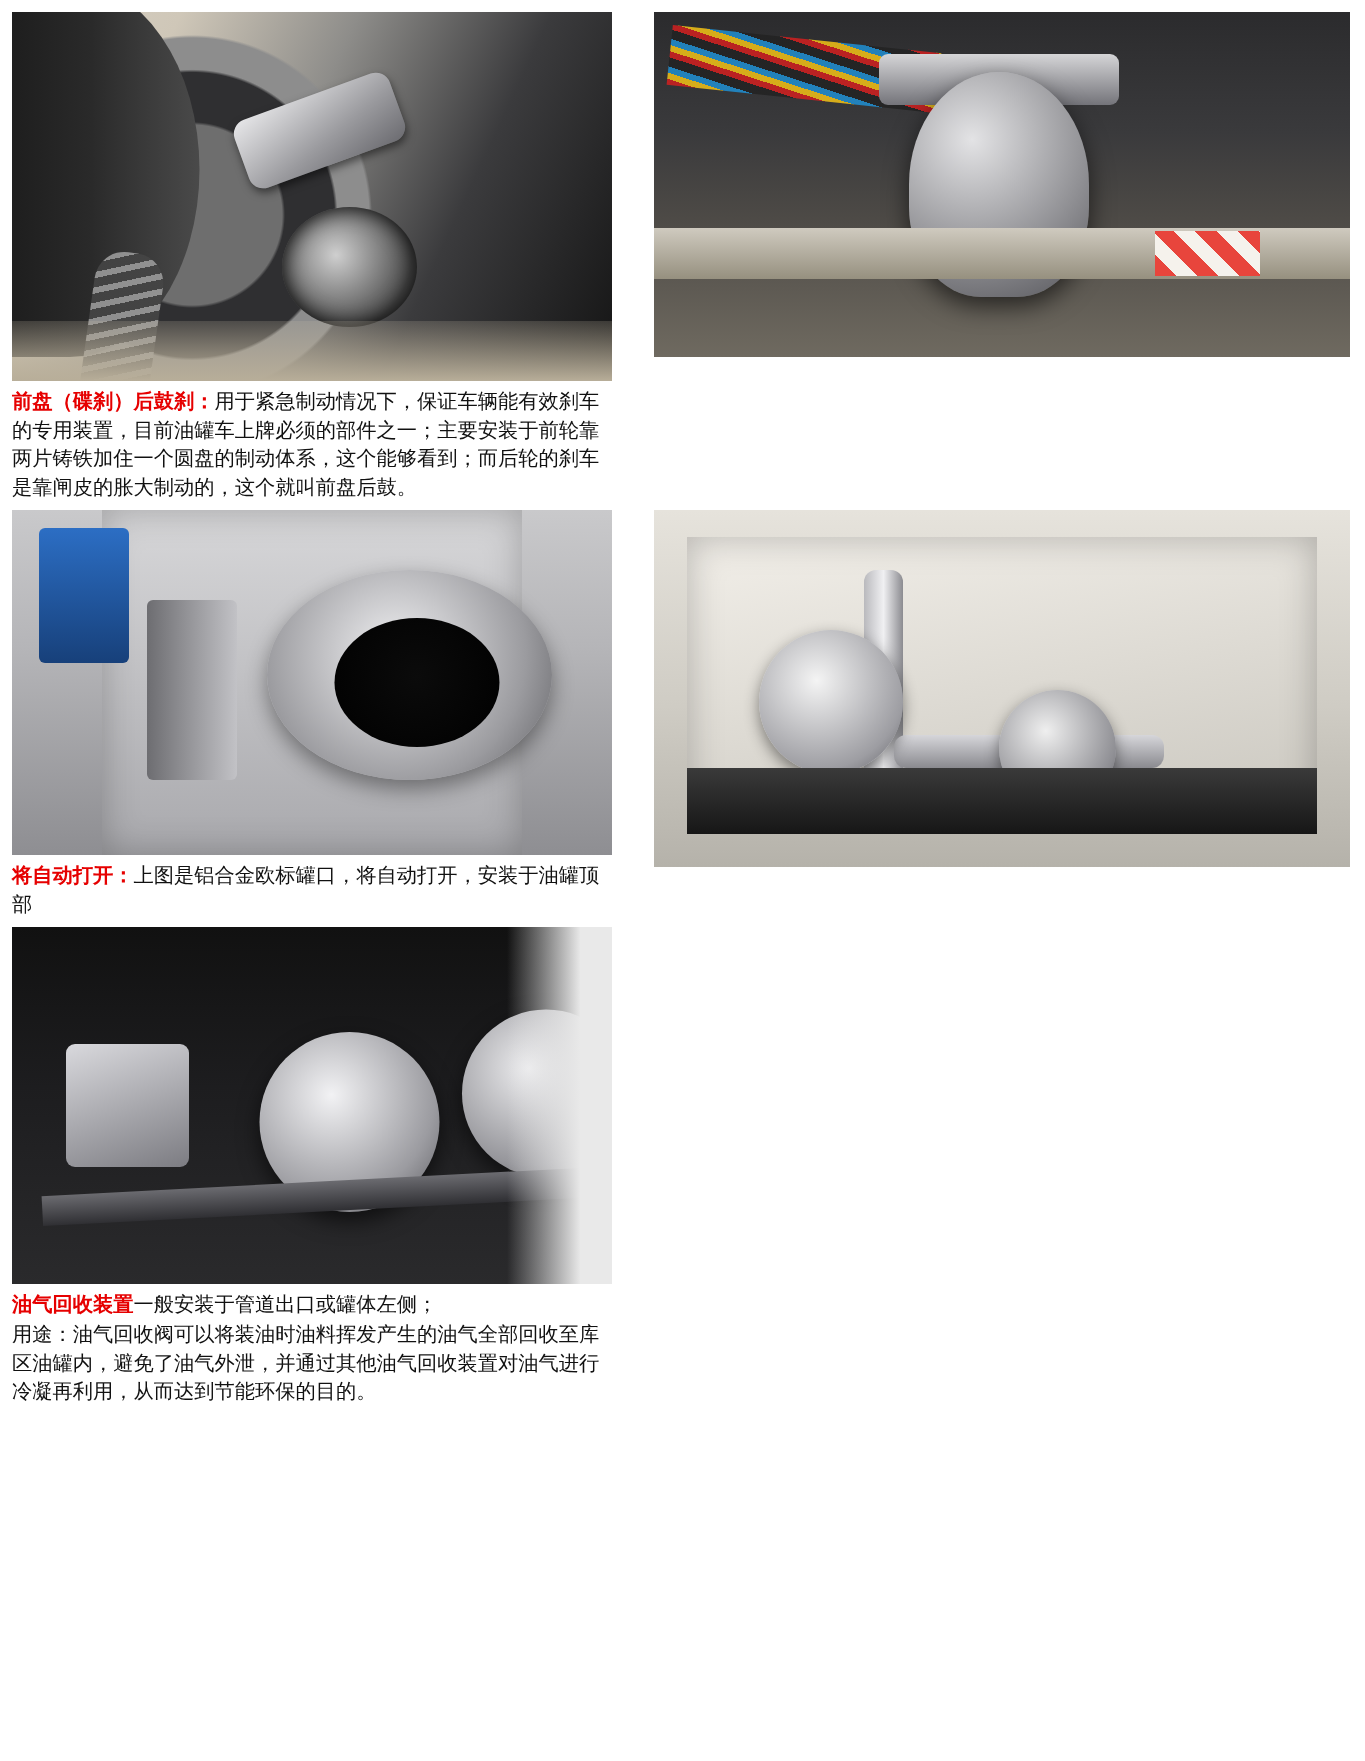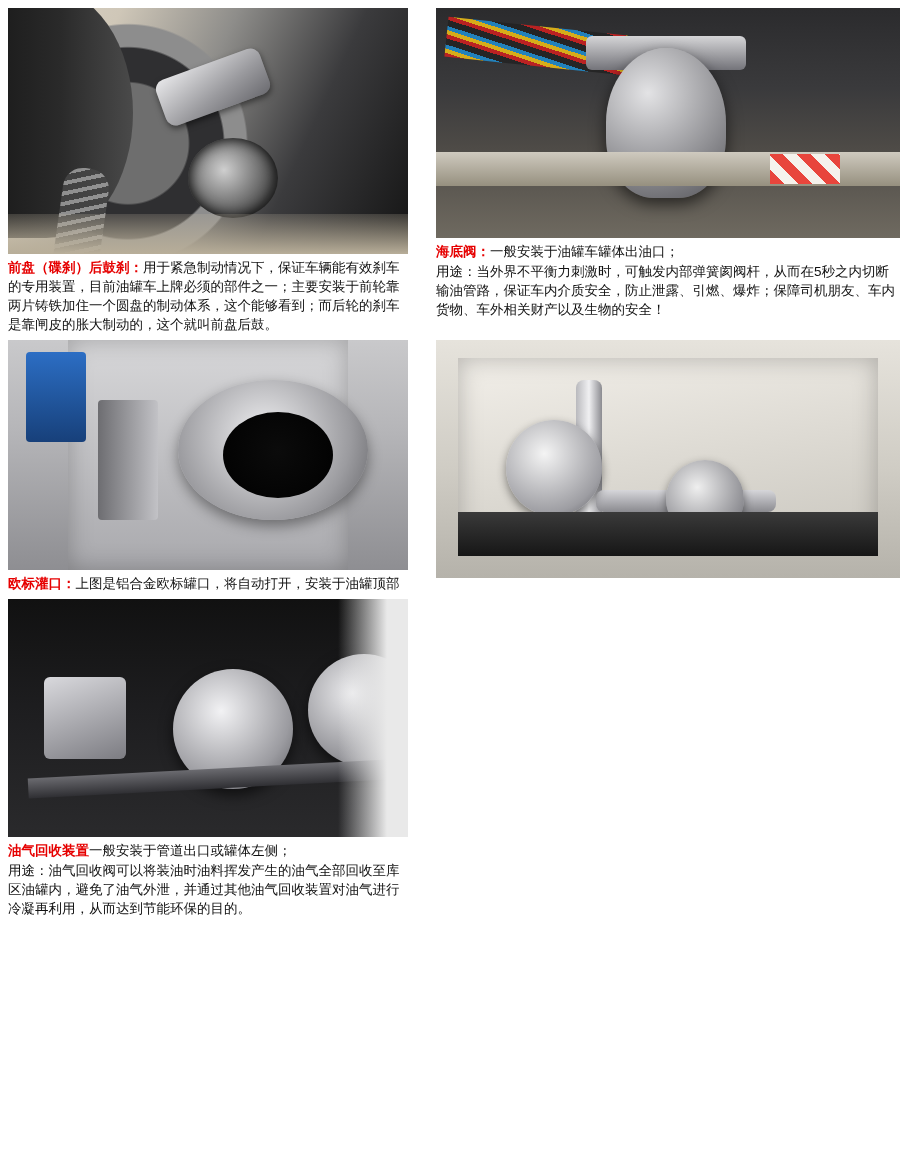--- a/index.html
+++ b/index.html
@@ -335,38 +335,34 @@
     <div class="block">
       <div class="photo" style="height:230px">
         <div class="ph ph-bottomvalve">
           <div class="wires"></div>
           <div class="flange"></div>
           <div class="body"></div>
           <div class="rail"></div>
           <div class="tape"></div>
         </div>
       </div>
-      <div class="caption">
-        <span class="term">海底阀：</span><span>一般安装于油罐车罐体出油口；</span>
-        <div class="usage">用途：当外界不平衡力刺激时，可触发内部弹簧阂阀杆，从而在5秒之内切断输油管路，保证车内介质安全，防止泄露、引燃、爆炸；保障司机朋友、车内货物、车外相关财产以及生物的安全！</div>
-      </div>
     </div>
 
     <div class="block">
       <div class="photo" style="height:230px">
         <div class="ph ph-manhole">
           <div class="deck"></div>
           <div class="blue"></div>
           <div class="bracket"></div>
           <div class="lid"></div>
           <div class="hole"></div>
         </div>
       </div>
       <div class="caption">
-        <span class="term">欧标灌口：</span><span>上图是铝合金欧标罐口，将自动打开，安装于油罐顶部</span>
+        <span class="term">将自动打开：</span><span>上图是铝合金欧标罐口，将自动打开，安装于油罐顶部</span>
       </div>
     </div>
 
     <div class="block">
       <div class="photo" style="height:238px">
         <div class="ph ph-loadvalve">
           <div class="cab"></div>
           <div class="pipe"></div>
           <div class="pipe2"></div>
           <div class="v1"></div>

